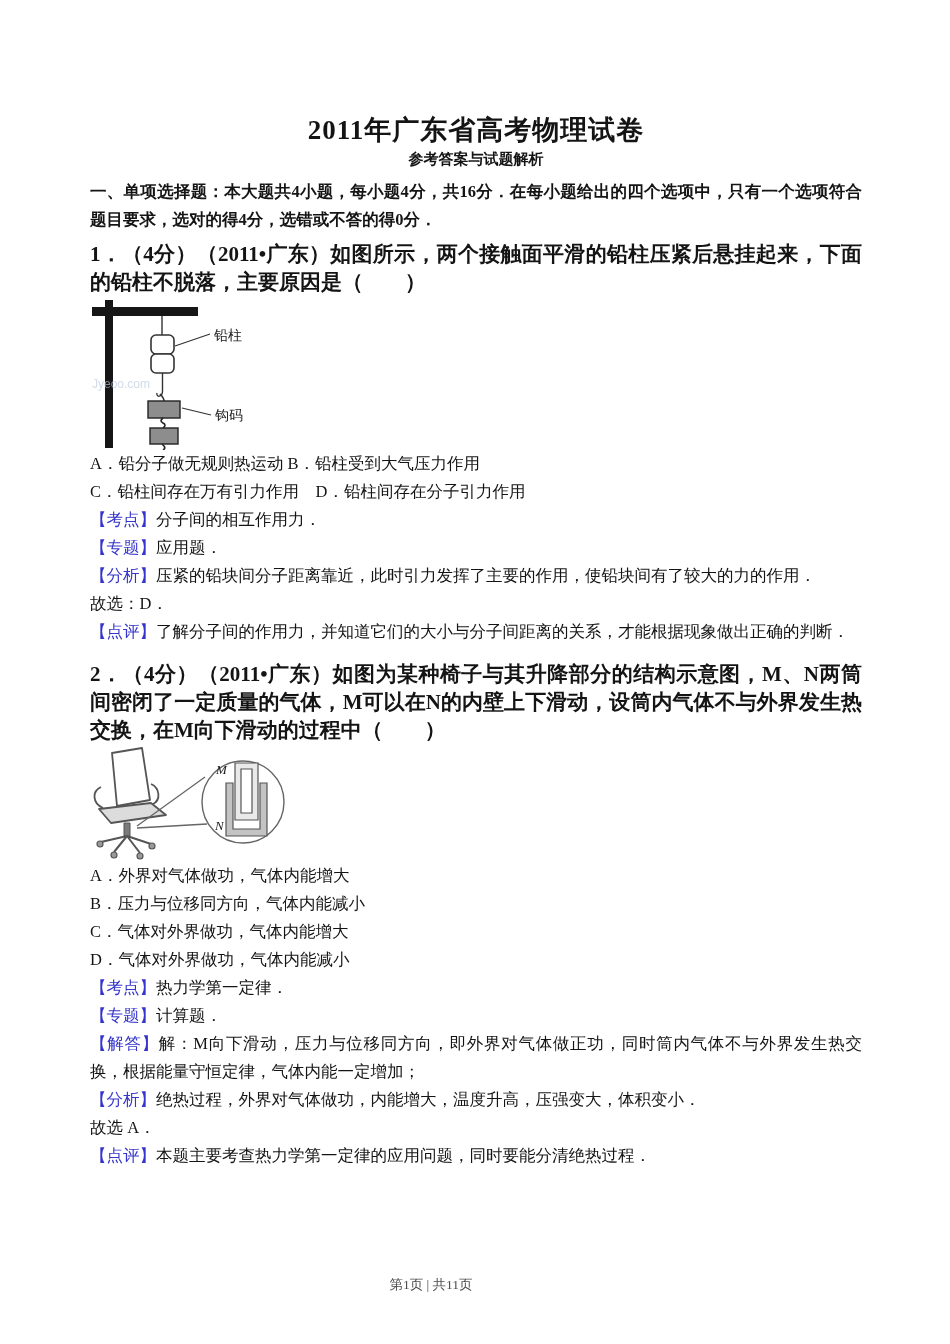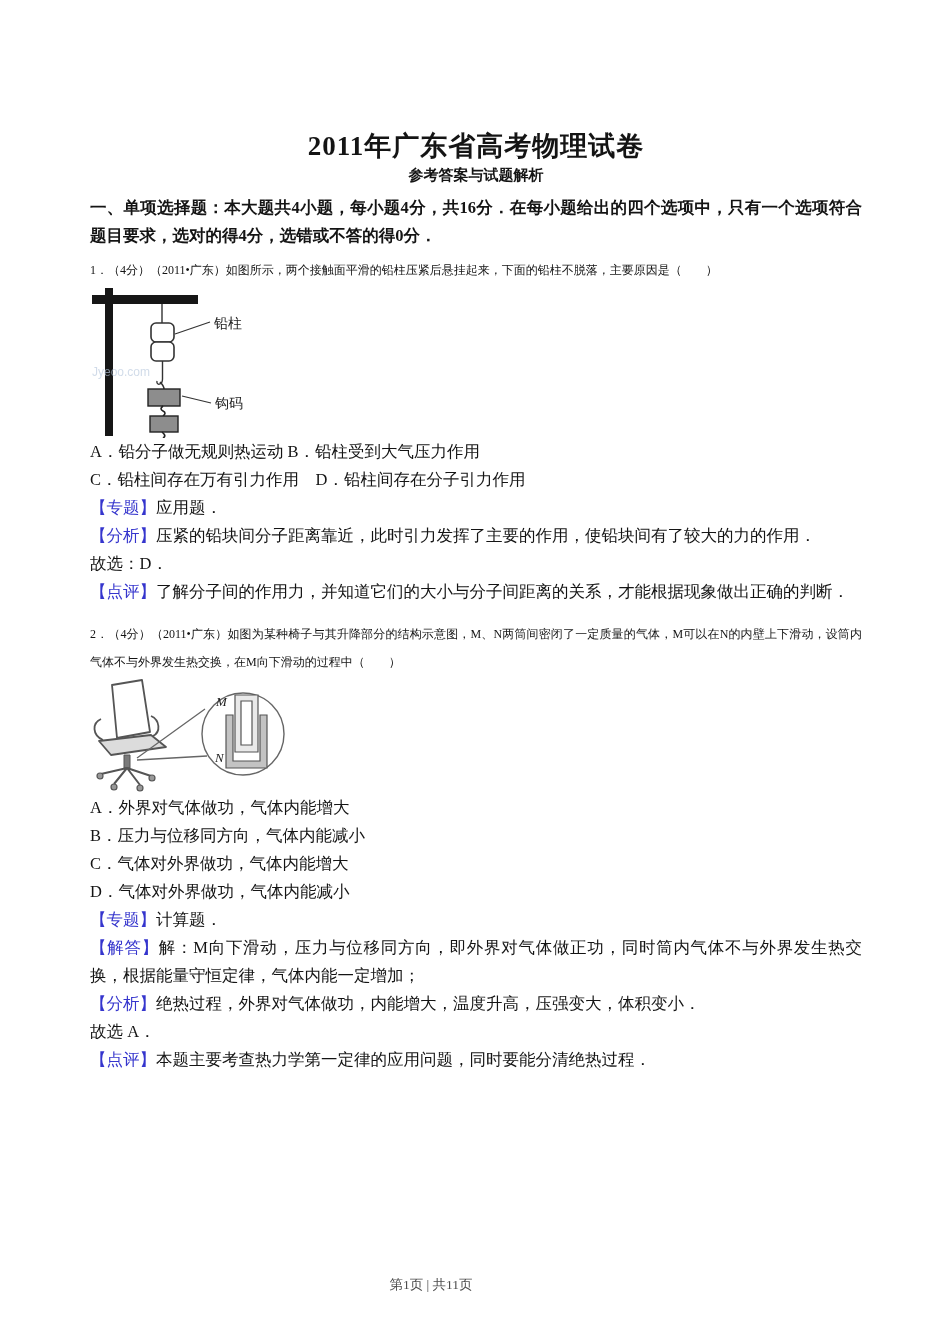--- a/index.html
+++ b/index.html
@@ -2,26 +2,26 @@
 <html><head>
 <meta charset="utf-8">
 <style>
   * { margin:0; padding:0; box-sizing:border-box; }
   html,body { background:#fff; }
   .page {
     position:relative; width:950px; height:1344px; background:#ffffff;
     font-family:"Liberation Serif","DejaVu Serif",serif;
     color:#141414; overflow:hidden;
   }
-  .content { position:absolute; left:90px; top:16px; width:772px; }
+  .content { position:absolute; left:90px; top:0; width:772px; }
   .title { margin-top:112px; text-align:center; font-size:27px; font-weight:bold; line-height:36px; letter-spacing:1px; }
   .subtitle { margin-top:0; text-align:center; font-size:15px; font-weight:bold; line-height:22px; }
   .section { margin-top:8px; font-weight:bold; font-size:16.5px; line-height:28px; text-align:justify; }
   p.body-line { font-size:16.5px; line-height:28px; text-align:justify; }
-  p.stem { font-size:12px; line-height:28px; text-align:justify; margin-top:6px; }
+  p.stem { font-size:21px; line-height:28px; text-align:justify; margin-top:6px;font-weight:bold; }
   p.stem.q2 { margin-top:14px; }
   p.opt { font-size:16.5px; line-height:28px; white-space:pre-wrap; }
   .tag { color:#3535cd; }
   .fig { position:relative; }
   .fig1 { height:152px; margin-top:2px; }
   .fig2 { height:116px; margin-top:2px; }
   svg text.figlabel { font-size:14px; fill:#222; font-family:"Liberation Serif","DejaVu Serif",serif; }
   svg text.mn { font-size:13px; font-style:italic; fill:#222; font-family:"Liberation Serif","DejaVu Serif",serif; }
   svg text.wm { font-size:12px; fill:#b9c9de; opacity:0.65; font-family:"Liberation Sans","DejaVu Sans",sans-serif; }
   .footer {
@@ -71,20 +71,21 @@
         <line x1="92" y1="110" x2="121" y2="117" stroke="#333" stroke-width="1.2"></line>
         <text class="figlabel" x="125" y="122">钩码</text>
 
         <text class="wm" x="2" y="90">Jyeoo.com</text>
       </svg>
     </div>
 
     <p class="opt">A．铅分子做无规则热运动 B．铅柱受到大气压力作用</p>
     <p class="opt">C．铅柱间存在万有引力作用　D．铅柱间存在分子引力作用</p>
 
+    <p class="body-line"><span class="tag">【考点】</span><span>分子间的相互作用力．</span></p>
     <p class="body-line"><span class="tag">【专题】</span><span>应用题．</span></p>
     <p class="body-line"><span class="tag">【分析】</span><span>压紧的铅块间分子距离靠近，此时引力发挥了主要的作用，使铅块间有了较大的力的作用．</span></p>
     <p class="body-line"><span class="tag"></span><span>故选：D．</span></p>
     <p class="body-line"><span class="tag">【点评】</span><span>了解分子间的作用力，并知道它们的大小与分子间距离的关系，才能根据现象做出正确的判断．</span></p>
 
     <p class="stem q2">2．（4分）（2011•广东）如图为某种椅子与其升降部分的结构示意图，M、N两筒间密闭了一定质量的气体，M可以在N的内壁上下滑动，设筒内气体不与外界发生热交换，在M向下滑动的过程中（　　）</p>
 
     <div class="fig fig2">
       <svg width="260" height="116" viewBox="0 0 260 116">
 
@@ -111,20 +112,21 @@
         <text class="mn" x="126" y="28">M</text>
         <text class="mn" x="125" y="84">N</text>
       </svg>
     </div>
 
     <p class="opt">A．外界对气体做功，气体内能增大</p>
     <p class="opt">B．压力与位移同方向，气体内能减小</p>
     <p class="opt">C．气体对外界做功，气体内能增大</p>
     <p class="opt">D．气体对外界做功，气体内能减小</p>
 
+    <p class="body-line"><span class="tag">【考点】</span><span>热力学第一定律．</span></p>
     <p class="body-line"><span class="tag">【专题】</span><span>计算题．</span></p>
     <p class="body-line"><span class="tag">【解答】</span><span>解：M向下滑动，压力与位移同方向，即外界对气体做正功，同时筒内气体不与外界发生热交换，根据能量守恒定律，气体内能一定增加；</span></p>
     <p class="body-line"><span class="tag">【分析】</span><span>绝热过程，外界对气体做功，内能增大，温度升高，压强变大，体积变小．</span></p>
     <p class="body-line"><span class="tag"></span><span>故选 A．</span></p>
     <p class="body-line"><span class="tag">【点评】</span><span>本题主要考查热力学第一定律的应用问题，同时要能分清绝热过程．</span></p>
 
   </div>
 
   <div class="footer">第1页 | 共11页</div>
 </div>

